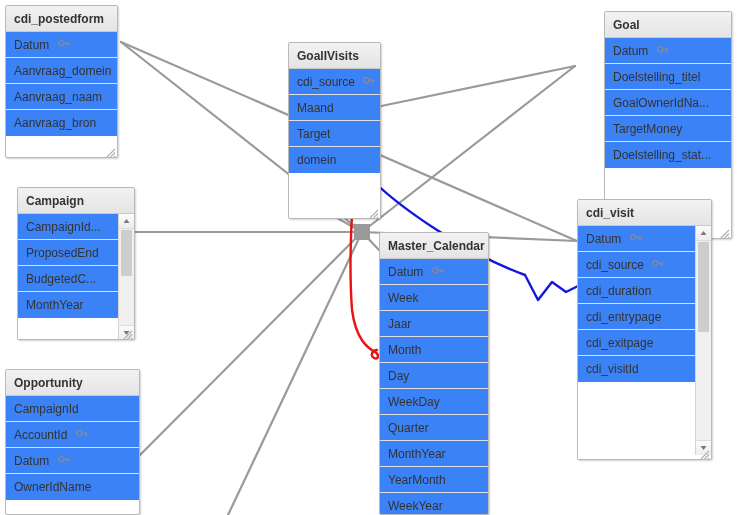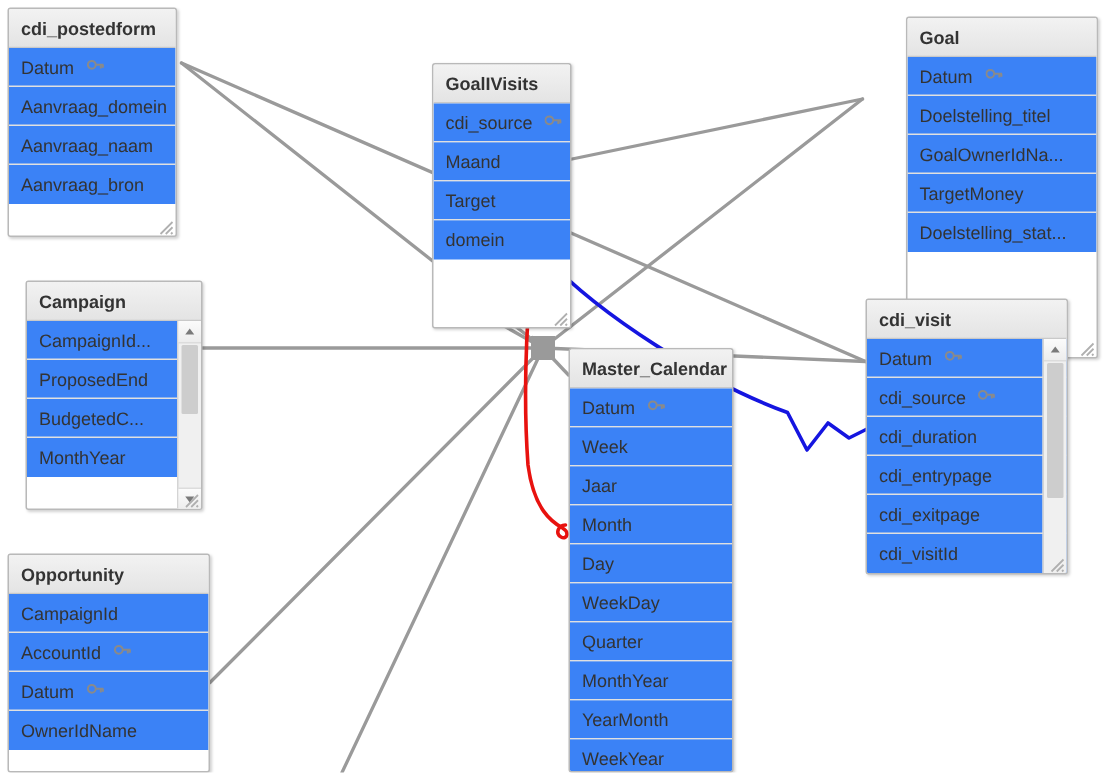--- a/index.html
+++ b/index.html
@@ -331,21 +331,21 @@
         <span>Doelstelling_stat...</span>
       </div>
     </div>
     <div class="corner-grip">
       <svg width="12" height="12" viewBox="0 0 12 12">
           <path d="M11,3 L3,11 M11,6.5 L6.5,11 M11,10 L10,11" stroke="#b0b0b0" stroke-width="1.2"></path>
         </svg>
     </div>
   </div>
 
-  <div class="table-box" style="left:577px; top:199px; width:135px; height:184px;">
+  <div class="table-box" style="left:577px; top:199px; width:135px; height:261px;">
     <div class="tbl-header">cdi_visit</div>
     <div class="tbl-body">
       <div class="field-row">
         <span>Datum</span>
         <span class="key-icon">
           <svg width="12" height="10" viewBox="0 0 12 10">
               <circle cx="3.2" cy="4.2" r="2.6" fill="none" stroke="#8a8a8a" stroke-width="1.3"></circle>
               <path d="M5.6,4.2 L11,4.2 M9.2,4.2 L9.2,6.6 M10.6,4.2 L10.6,6.2" stroke="#8a8a8a" stroke-width="1.3" fill="none"></path>
             </svg>
         </span>

